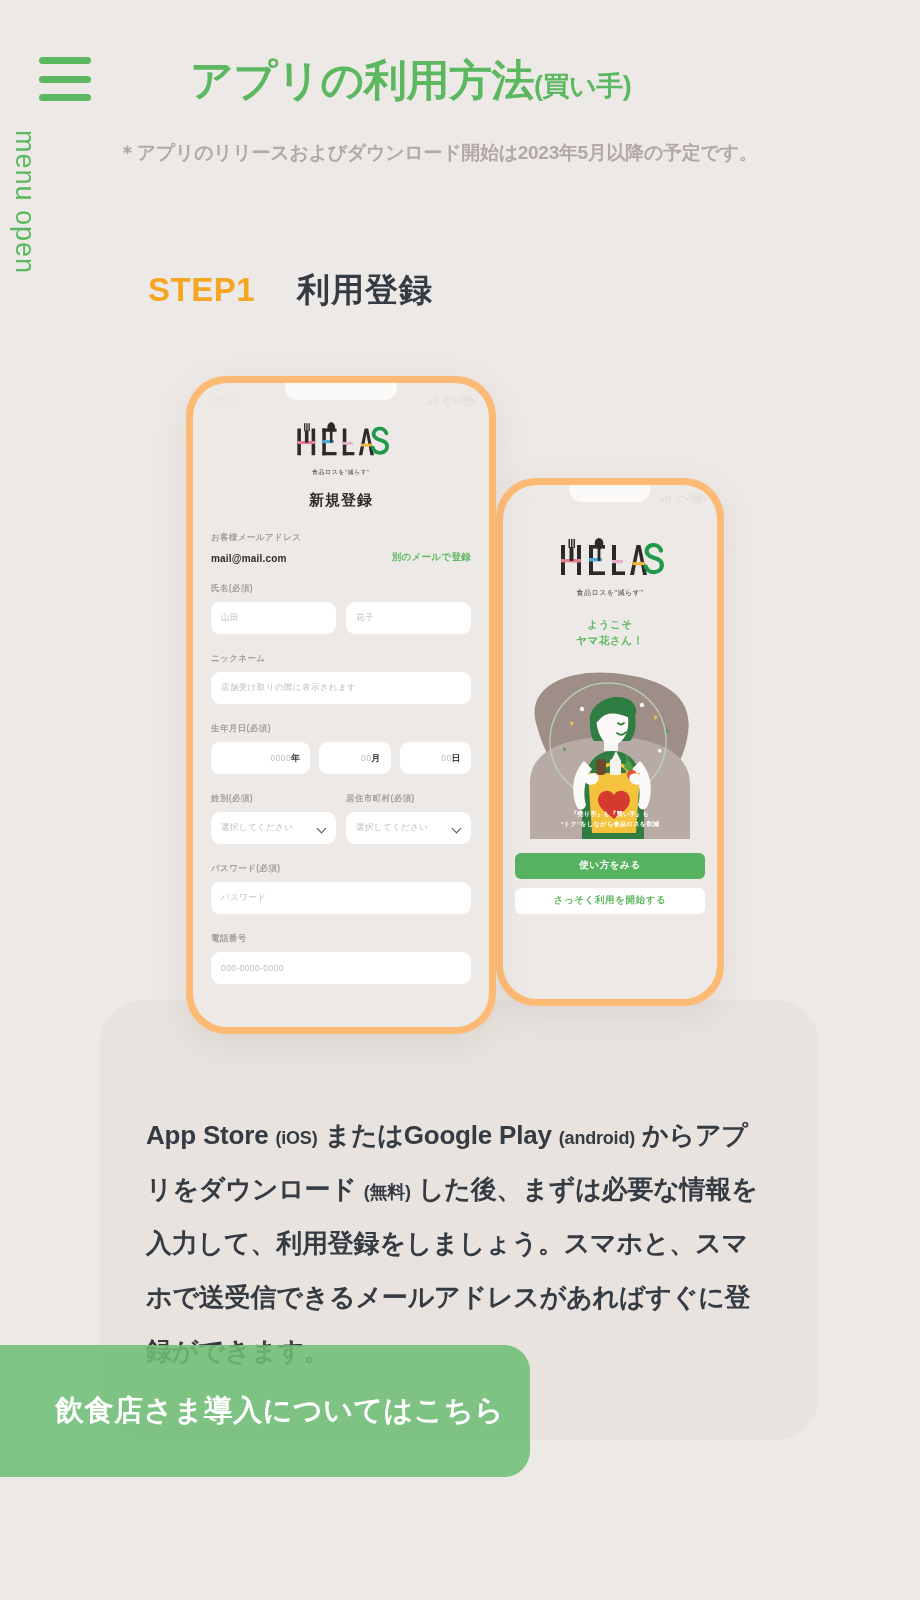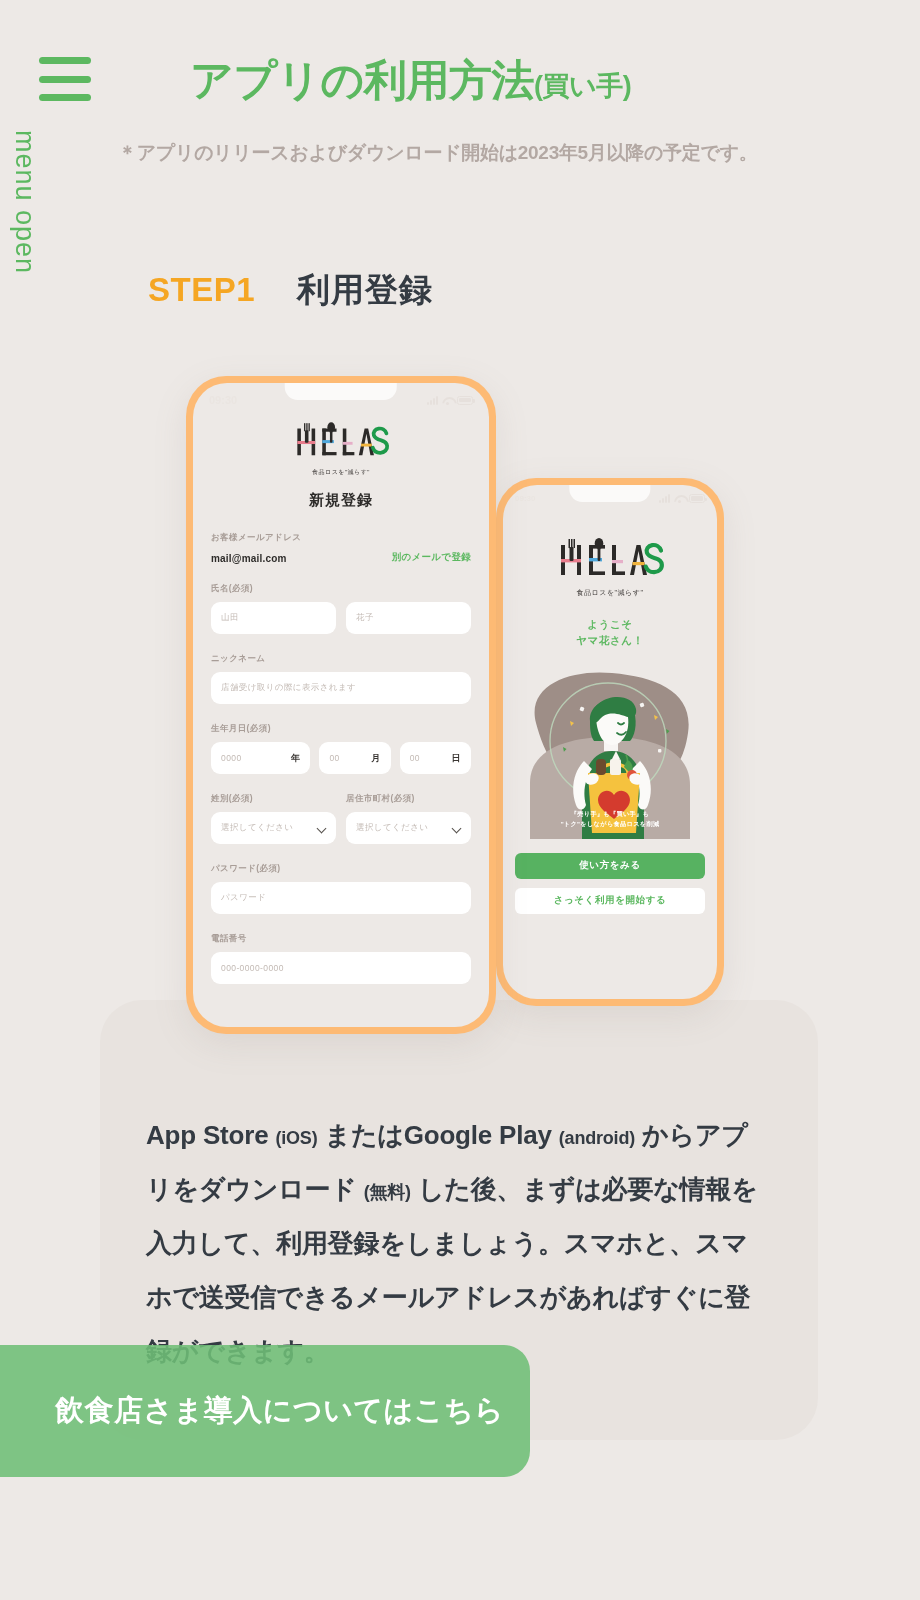--- a/index.html
+++ b/index.html
@@ -144,21 +144,21 @@
   .email-row { display:flex; justify-content:space-between; align-items:flex-end; }
   .email-link { font-size:9.5px; font-weight:700; color:#5CB860; letter-spacing:0.3px; }
 
   .inp {
     background:#FFFFFF; border-radius:9px; height:25px;
     display:flex; align-items:center; padding:16px 10px;
     font-size:8.5px; color:#C3BAB4; letter-spacing:0.4px;
   }
   .row2 { display:flex; gap:10px; }
   .row2 > * { flex:1; }
-  .inp.has-suffix { justify-content:space-between; }
+  .inp.has-suffix { justify-content:flex-end; }
   .inp .sfx { color:#3B3734; font-weight:700; font-size:9px; }
   .inp.sel { justify-content:space-between; }
   .chev { width:8px; height:8px; position:relative; flex:none; }
   .chev::before{
     content:""; position:absolute; left:0; top:1px; width:6px; height:6px;
     border-right:1.4px solid #55504C; border-bottom:1.4px solid #55504C;
     transform:rotate(45deg);
   }
   .date-row { display:flex; gap:9px; }
   .date-row .y { flex:1.55; } .date-row .m, .date-row .d { flex:1; }

